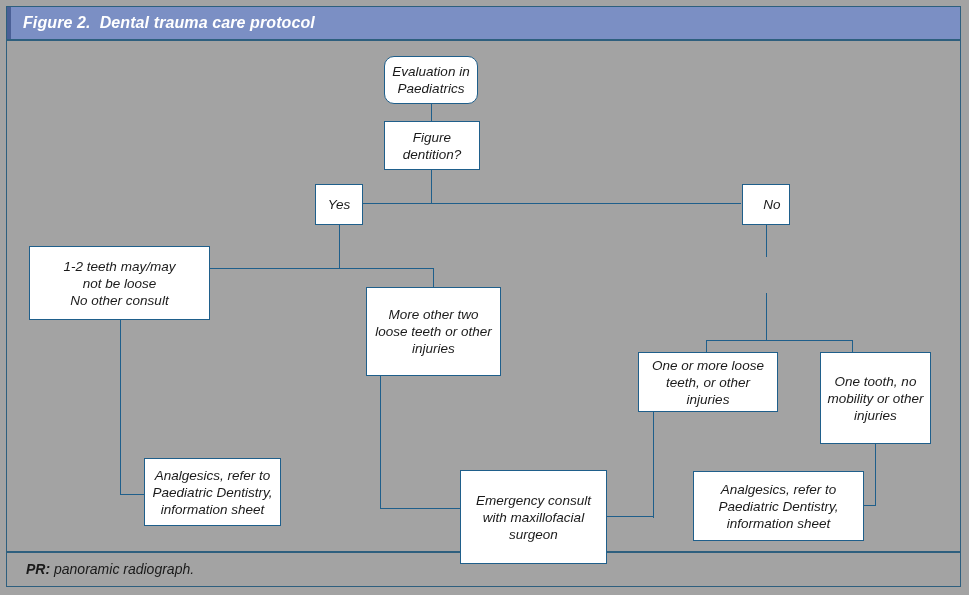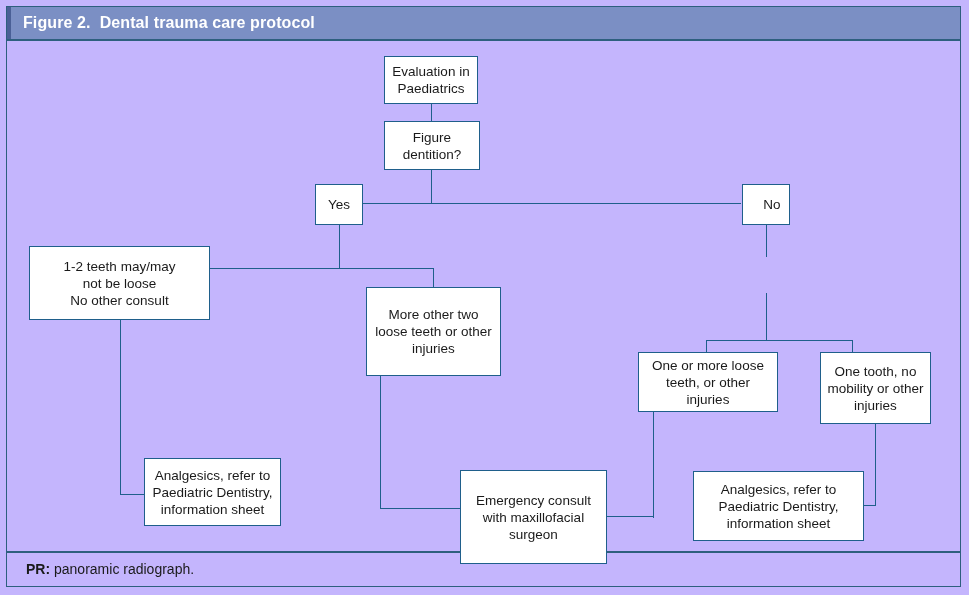--- a/index.html
+++ b/index.html
@@ -4,23 +4,24 @@
 <style>
   html, body {
     margin: 0;
     padding: 0;
     background: #ffffff;
   }
   #figure-root {
     position: relative;
     width: 969px;
     height: 595px;
-    background: #c4b5fd;
+    background: #a3a3a3;
     font-family: "Liberation Sans", "DejaVu Sans", sans-serif;
     overflow: hidden;
+    font-style: italic;
   }
   
   .frame {
     position: absolute;
     left: 6px;
     top: 6px;
     width: 955px;
     height: 581px;
     border: 1.5px solid #2e5f7e;
     box-sizing: border-box;
@@ -144,21 +145,21 @@
 
   <div class="edge v" style="left:380px; top:376px; height:133px;"></div>
   <div class="edge h" style="left:380px; top:508px; width:80px;"></div>
 
   <div class="edge v" style="left:653px; top:412px; height:106px;"></div>
   <div class="edge h" style="left:607px; top:516px; width:47px;"></div>
 
   <div class="edge v" style="left:875px; top:424px; height:82px;"></div>
   <div class="edge h" style="left:864px; top:505px; width:12px;"></div>
 
-  <div class="node" style="left:384px; top:56px; width:94px; height:48px;">
+  <div class="node" style="left:384px; top:56px; width:94px; height:48px;border-radius:10px;">
     <div>
       <span>Evaluation in</span>
       <span>Paediatrics</span>
     </div>
   </div>
 
   <div class="node" style="left:384px; top:121px; width:96px; height:49px;">
     <div>
       <span>Figure</span>
       <span>dentition?</span>
@@ -195,21 +196,21 @@
 
 
   <div class="node" style="left:638px; top:352px; width:140px; height:60px;">
     <div>
       <span>One or more loose</span>
       <span>teeth, or other</span>
       <span>injuries</span>
     </div>
   </div>
 
-  <div class="node" style="left:820px; top:352px; width:111px; height:72px;">
+  <div class="node" style="left:820px; top:352px; width:111px; height:92px;">
     <div>
       <span>One tooth, no</span>
       <span>mobility or other</span>
       <span>injuries</span>
     </div>
   </div>
 
   <div class="node" style="left:144px; top:458px; width:137px; height:68px;">
     <div>
       <span>Analgesics, refer to</span>

